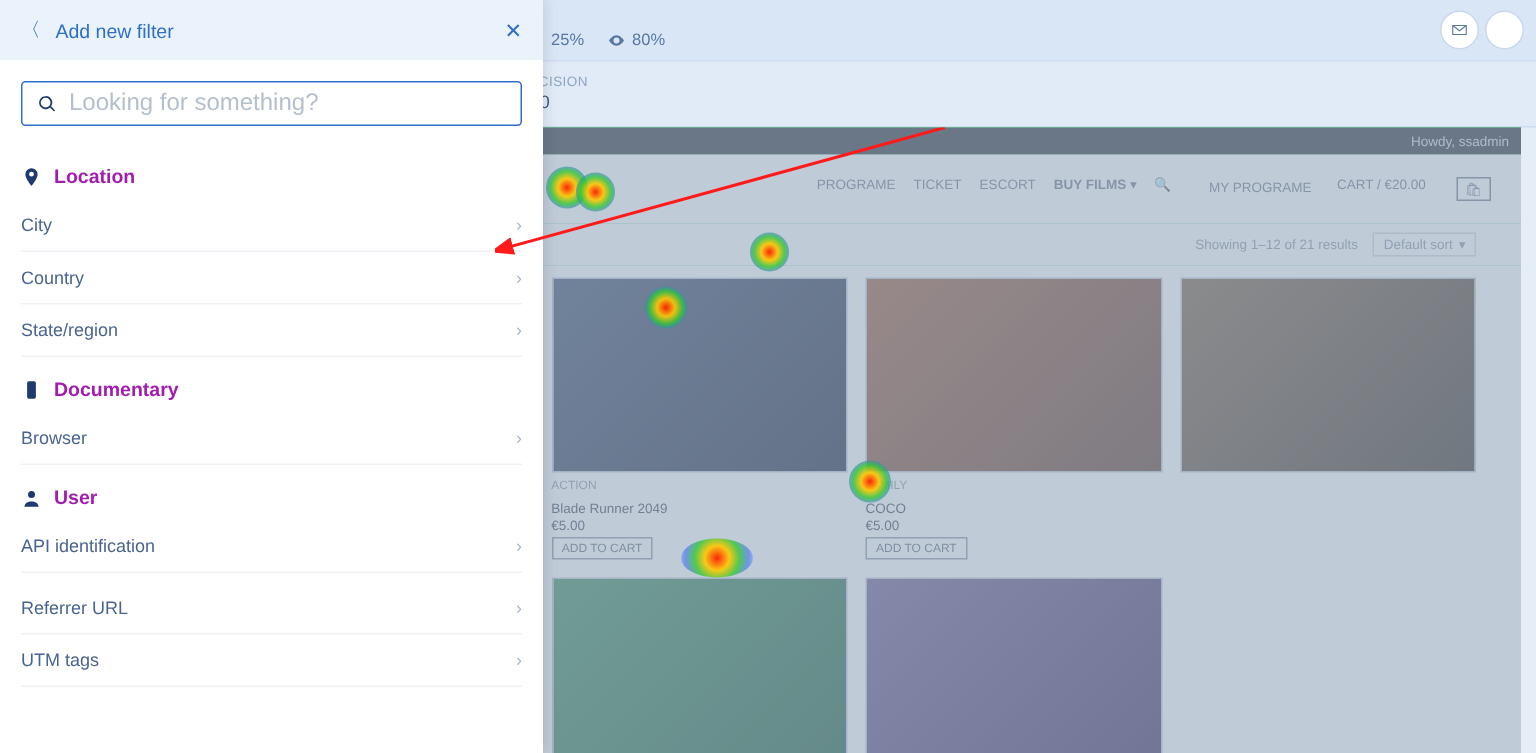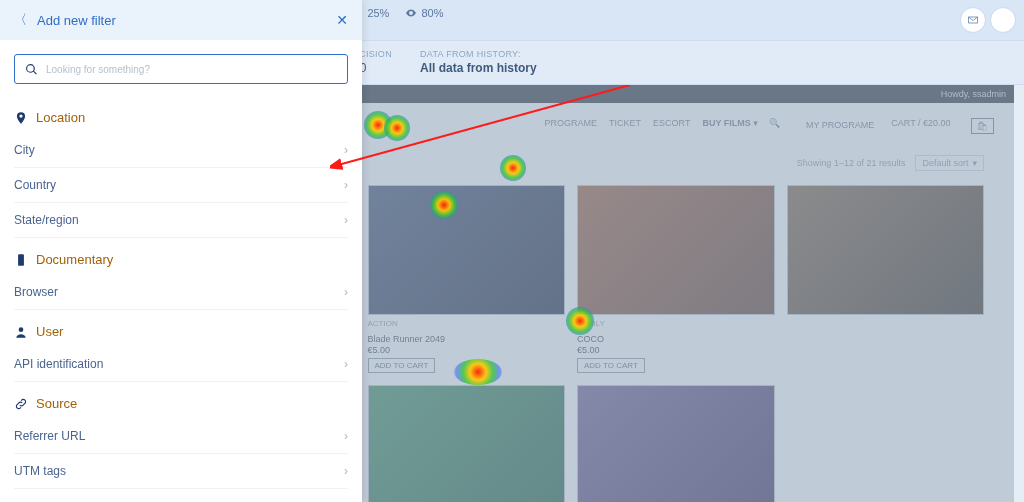--- a/index.html
+++ b/index.html
@@ -1,18 +1,18 @@
 <!DOCTYPE html>
 <html><head>
 <meta charset="utf-8">
 <style>
   *{box-sizing:border-box;margin:0;padding:0;font-family:Arial,Helvetica,sans-serif}
   body{width:1024px;height:502px;overflow:hidden;background:#e5edf7;position:relative}
   .toolbar{height:40px;background:#d9e6f5;display:flex;align-items:center;padding:0 8px;font-size:11px;color:#5a78a3;gap:4px}
-  .tb-seg{display:flex;align-items:flex-start;gap:4px;padding:0 6px;height:26px}
+  .tb-seg{display:flex;align-items:flex-end;gap:4px;padding:0 6px;height:26px}
   .tb-btn{background:#fff;border:1px solid #c9d8ec;border-radius:3px;padding:3px 8px;height:26px;display:flex;align-items:center;gap:4px;color:#5a78a3;font-size:11px}
   .tb-btn.active{background:#2e7cd6;color:#fff;border-color:#2e7cd6}
   .tb-btn.click-active{background:#4a90e2;color:#fff;border-color:#4a90e2}
   .spacer{flex:1}
   .round{width:26px;height:26px;border-radius:50%;border:1px solid #c9d8ec;background:#fff;display:flex;align-items:center;justify-content:center}
   .stats{height:45px;background:#e1ebf7;border-top:1px solid #cddcef;border-bottom:1px solid #cddcef;display:flex;align-items:flex-start;padding:8px 16px;font-size:10px;color:#6b85a8;gap:28px}
   .stat-lbl{color:#8ea5c4;font-size:9px;text-transform:uppercase;letter-spacing:.3px}
   .stat-val{font-size:12px;color:#405a7d;margin-top:2px}
   .stat-val a{color:#3b8fd8;text-decoration:underline}
   .stat-col{display:flex;flex-direction:column}
@@ -49,24 +49,24 @@
   .heat{position:absolute;border-radius:50%;background:radial-gradient(circle,rgba(255,30,0,0.95) 0%,rgba(255,200,0,0.9) 30%,rgba(50,200,50,0.8) 55%,rgba(50,100,255,0.55) 78%,rgba(50,100,255,0) 100%);z-index:3;pointer-events:none}
   
   .panel{position:absolute;left:0;top:0;width:362px;height:502px;background:#fff;z-index:50;box-shadow:2px 0 8px rgba(0,0,0,0.1);display:flex;flex-direction:column}
   .panel-head{height:40px;background:#eaf2fb;display:flex;align-items:center;padding:0 14px;color:#2e6fc7;font-size:13px;gap:10px}
   .panel-head .back{color:#2e6fc7;cursor:pointer}
   .panel-head .close{margin-left:auto;color:#2e6fc7;cursor:pointer;font-size:14px}
   .panel-body{padding:14px;overflow-y:auto;flex:1}
   .panel-body::-webkit-scrollbar{width:6px}
   .panel-body::-webkit-scrollbar-thumb{background:#cdd6e2;border-radius:3px}
   .search{border:1.5px solid #2e6fc7;border-radius:3px;height:30px;display:flex;align-items:center;padding:0 10px;gap:8px;margin-bottom:18px}
-  .search input{border:none;outline:none;flex:1;font-size:10px;color:#b91c1c}
+  .search input{border:none;outline:none;flex:1;font-size:16px;color:#b91c1c}
   .search input::placeholder{color:#b5bfcc}
   .sec{margin-bottom:6px}
-  .sec-h{display:flex;align-items:center;gap:8px;color:#a16207;font-size:13px;font-weight:normal;padding:8px 0}
+  .sec-h{display:flex;align-items:center;gap:8px;color:#a21caf;font-size:13px;font-weight:bold;padding:8px 0}
   .row{display:flex;align-items:center;justify-content:space-between;color:#4a6490;font-size:12px;padding:10px 0;border-bottom:1px solid #eef1f5;cursor:pointer}
   .chev{color:#a9b6c9;font-size:12px}
   .arrow{position:absolute;left:330px;top:85px;z-index:60;pointer-events:none}
   .icon-svg{width:14px;height:14px;fill:#1e3a6e}
   .tb-icon{width:12px;height:12px;fill:#5a78a3}
 </style>
 </head>
 <body>
 
 <div class="toolbar">
@@ -122,24 +122,20 @@
     <span class="stat-lbl">CLICKS</span>
     <span class="stat-val">39</span>
   </div>
   <div class="stat-col">
     <span class="stat-lbl">URL</span>
     <span class="stat-val"><b>Simple:</b> <a>https://demo.smartcinema.co/shop/</a></span>
   </div>
   <div class="stat-col">
     <span class="stat-lbl">PRECISION</span>
     <span class="stat-val">1000</span>
-  </div>
-  <div class="stat-col">
-    <span class="stat-lbl">DATA FROM HISTORY:</span>
-    <span class="stat-val"><b>All data from history</b></span>
   </div>
 </div>
 
 <div class="preview">
   <div class="site">
     <div class="admin-bar">
       <span>⌂</span>
         <span>demo.smartcinema</span>
       <span>◈</span>
         <span>Flatsome</span>
@@ -301,26 +297,20 @@
           </svg>
         <span>User</span>
       </div>
       <div class="row">
           <span>API identification</span>
           <span class="chev">›</span>
         </div>
     </div>
 
     <div class="sec">
-      <div class="sec-h">
-        <svg class="icon-svg" viewBox="0 0 24 24">
-            <path d="M10 14a4 4 0 005.7 0l3-3a4 4 0 10-5.7-5.7l-1 1M14 10a4 4 0 00-5.7 0l-3 3a4 4 0 105.7 5.7l1-1" fill="none" stroke="#1e3a6e" stroke-width="2"></path>
-          </svg>
-        <span>Source</span>
-      </div>
       <div class="row">
           <span>Referrer URL</span>
           <span class="chev">›</span>
         </div>
       <div class="row">
           <span>UTM tags</span>
           <span class="chev">›</span>
         </div>
     </div>
 

